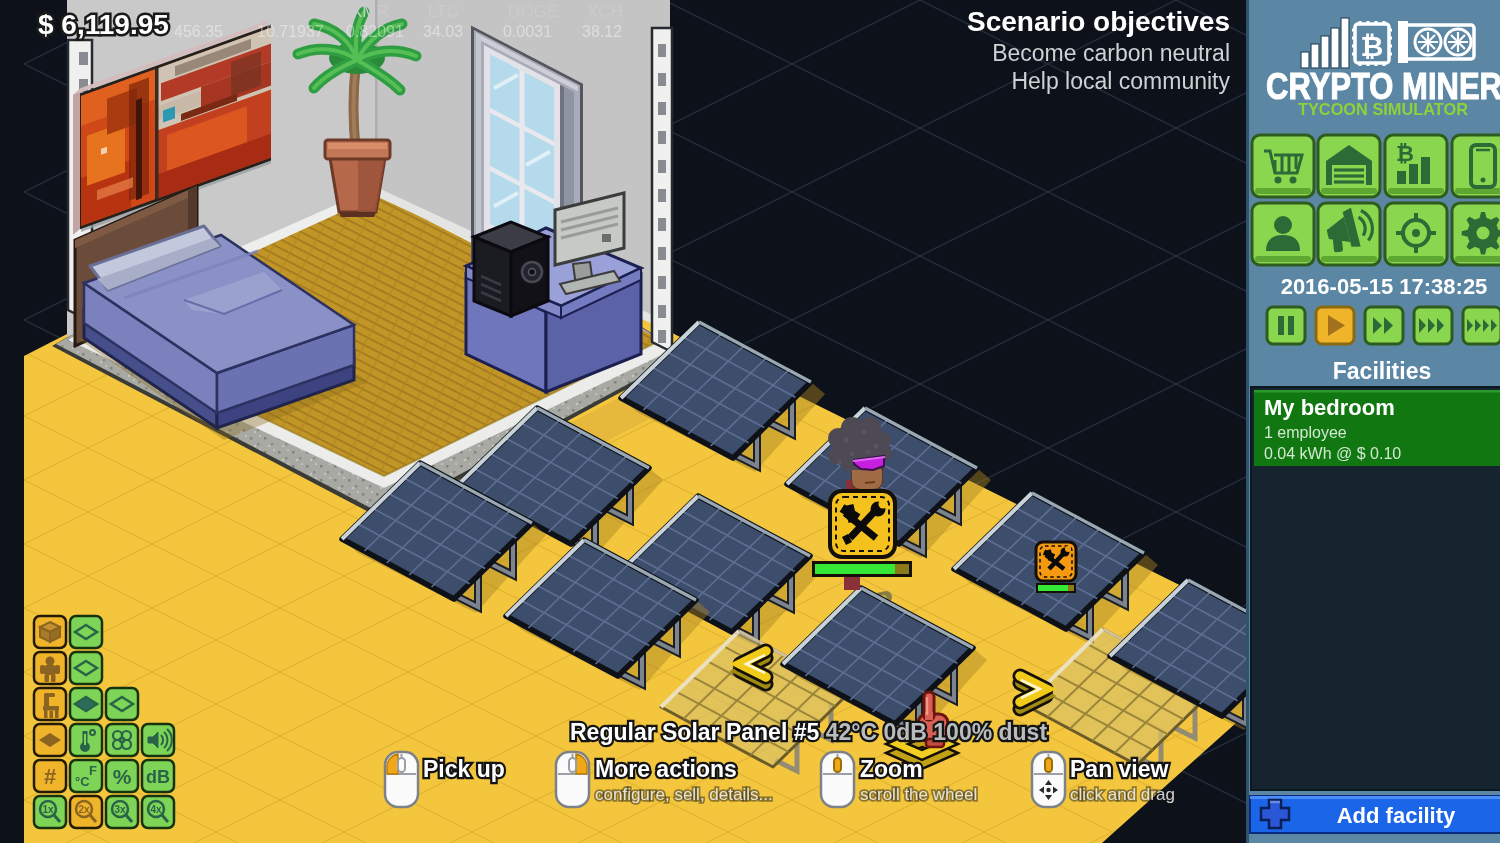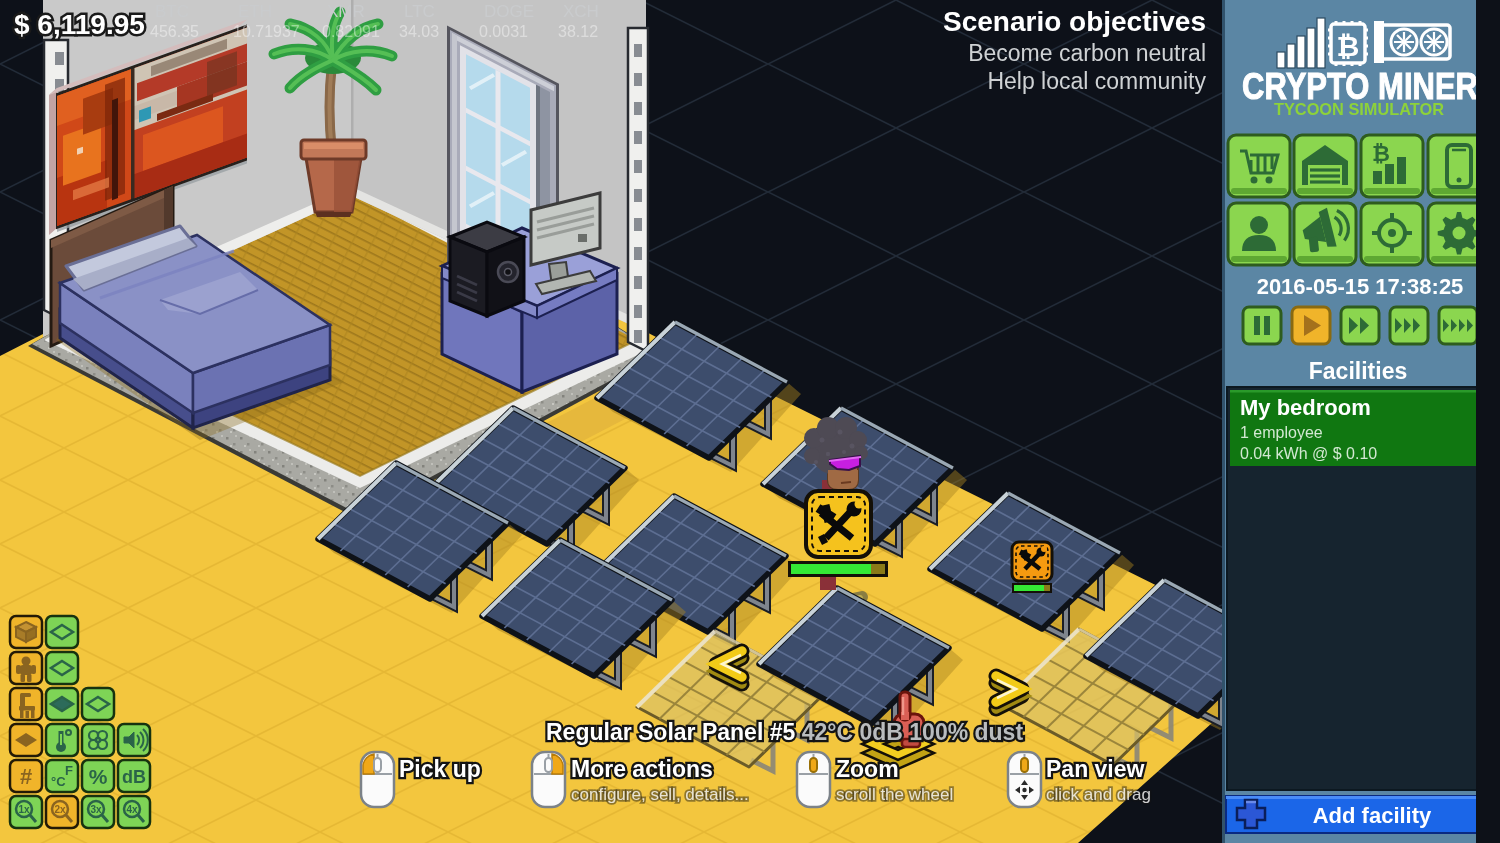--- a/index.html
+++ b/index.html
@@ -1,16 +1,16 @@
 <!DOCTYPE html>
 <html><head>
 <meta charset="utf-8">
 <style>
   html,body{margin:0;padding:0;background:#0d1118;}
-  #stage{position:relative;width:1476px;height:843px;overflow:hidden;font-family:"Liberation Sans",sans-serif;}
+  #stage{position:relative;width:1476px;height:843px;overflow:hidden;font-family:"Liberation Sans",sans-serif;margin-left:24px;}
   svg text{font-family:"Liberation Sans",sans-serif;}
 </style>
 </head>
 <body>
 <div id="stage">
 <svg width="1500" height="843" viewBox="0 0 1500 843" xmlns="http://www.w3.org/2000/svg">
 <defs>
 
   <pattern id="tiles" patternUnits="userSpaceOnUse" width="128" height="64">
     <rect width="128" height="64" fill="#f3c63e"></rect>

